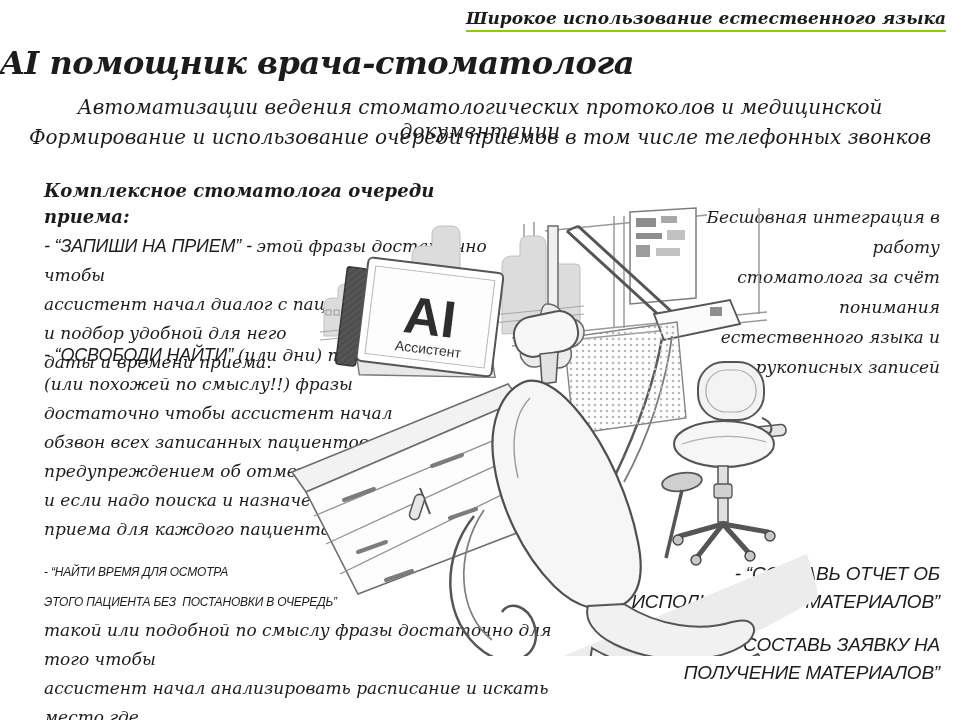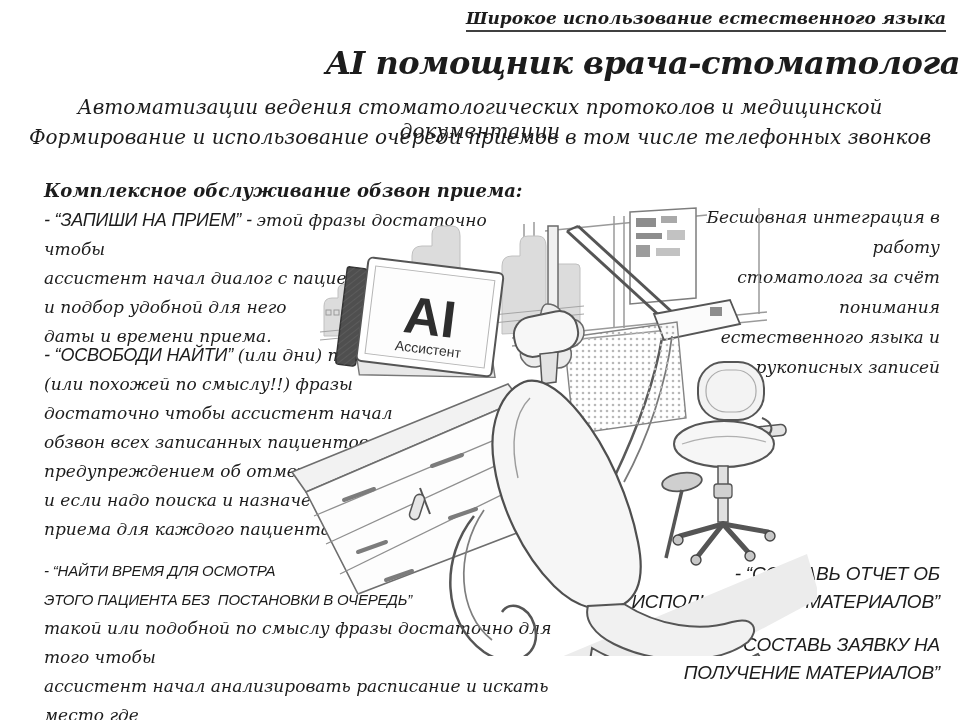--- a/index.html
+++ b/index.html
@@ -3,52 +3,52 @@
 <meta charset="utf-8">
 <style>
   html,body{margin:0;padding:0;background:#ffffff;}
   .slide{position:relative;width:960px;height:720px;background:#ffffff;overflow:hidden;
          font-family:"DejaVu Serif", serif;color:#1c1c1c;}
   .abs{position:absolute;}
   .script{font-family:"DejaVu Serif", serif;font-style:italic;}
   .caps{font-family:"Liberation Sans", sans-serif;font-style:italic;font-weight:400;letter-spacing:-0.2px;}
   .prewrap{white-space:pre-wrap;}
   .header-note{top:8px;right:14px;font-size:17px;font-weight:bold;
-               border-bottom:2px solid #404040;padding-bottom:2px;}
-  .title{top:44px;left:0;width:100%;text-align:right;font-size:32px;font-weight:bold;letter-spacing:-0.5px;}
+               border-bottom:2px solid #84cc16;padding-bottom:2px;}
+  .title{top:44px;left:0;width:100%;text-align:left;font-size:32px;font-weight:bold;letter-spacing:-0.5px;}
   .subtitle{left:0;width:100%;text-align:center;font-size:20px;font-weight:400;}
   .sub1{top:95px;}
   .sub2{top:125px;}
   .left-block{left:44px;font-size:17px;line-height:29px;}
   .lb1{top:178px;width:480px;}
   .lb2{top:341px;width:440px;}
   .lb3{top:556px;width:520px;}
   .block-heading{font-size:18px;font-weight:bold;font-style:italic;line-height:26px;margin:0 0 2px 0;}
   .bullet{margin:0;}
   .phrase{font-size:18px;margin-top:48px;}
-  .phrase-big{font-size:15px;line-height:27px;}
+  .phrase-big{font-size:12px;line-height:27px;}
   .right-note{top:202px;right:20px;width:300px;text-align:right;font-size:17px;line-height:30px;}
   .br-bullet{right:20px;width:360px;text-align:right;font-size:19px;line-height:28px;}
   .brb1{top:560px;}
   .brb2{top:631px;}
   .illustration{left:262px;top:186px;width:555px;height:470px;}
 </style>
 </head>
 <body>
 
 <div class="slide">
 
   <div class="abs header-note script">Широкое использование естественного языка</div>
 
   <div class="abs title script">AI помощник врача-стоматолога</div>
   <div class="abs subtitle sub1 script">Автоматизации ведения стоматологических протоколов и медицинской документации</div>
   <div class="abs subtitle sub2 script">Формирование и использование очереди приемов в том числе телефонных звонков</div>
 
   <div class="abs left-block lb1">
-    <p class="block-heading script">Комплексное обслуживание обзвон приема:</p>
+    <p class="block-heading script">Комплексное стоматолога очереди приема:</p>
     <p class="bullet"><span class="caps phrase prewrap">- “ЗАПИШИ НА ПРИЕМ” - </span><span class="script prewrap">этой фразы достаточно чтобы
 ассистент начал диалог с пациентом
 и подбор удобной для него
 даты и времени приема.</span></p>
   </div>
 
   <div class="abs left-block lb2">
     <p class="bullet"><span class="caps phrase prewrap">- “ОСВОБОДИ НАЙТИ” </span><span class="script prewrap">(или дни) такой
 (или похожей по смыслу!!) фразы
 достаточно чтобы ассистент начал

